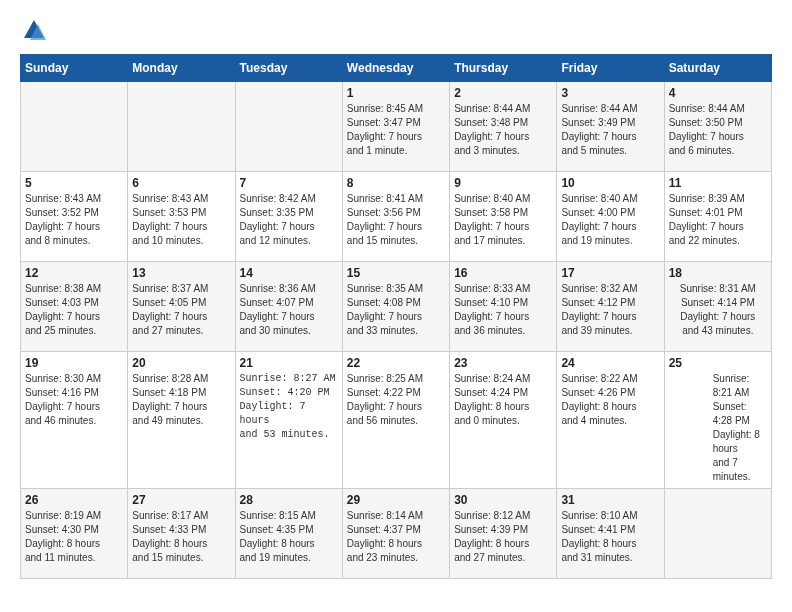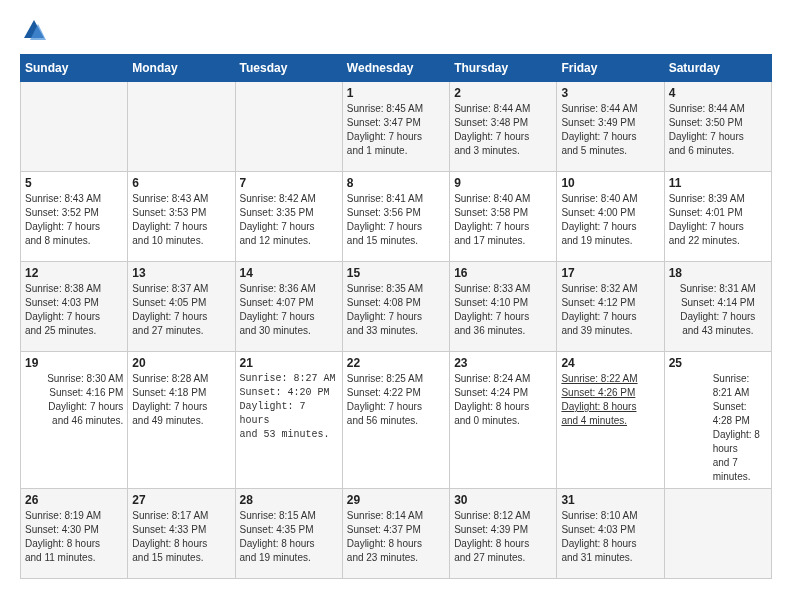--- a/index.html
+++ b/index.html
@@ -250,21 +250,21 @@
           <div class="day-number">18</div>
           <div class="day-info" style="white-space: pre-line; text-align: center;">Sunrise: 8:31 AM
 Sunset: 4:14 PM
 Daylight: 7 hours
 and 43 minutes.</div>
         </td>
       </tr>
       <tr>
         <td>
           <div class="day-number">19</div>
-          <div class="day-info" style="white-space: pre-line; text-align: right;">Sunrise: 8:30 AM
+          <div class="day-info" style="white-space: pre-line;">Sunrise: 8:30 AM
 Sunset: 4:16 PM
 Daylight: 7 hours
 and 46 minutes.</div>
         </td>
         <td>
           <div class="day-number">20</div>
           <div class="day-info" style="white-space: pre-line;">Sunrise: 8:28 AM
 Sunset: 4:18 PM
 Daylight: 7 hours
 and 49 minutes.</div>
@@ -285,21 +285,21 @@
         </td>
         <td>
           <div class="day-number">23</div>
           <div class="day-info" style="white-space: pre-line;">Sunrise: 8:24 AM
 Sunset: 4:24 PM
 Daylight: 8 hours
 and 0 minutes.</div>
         </td>
         <td>
           <div class="day-number">24</div>
-          <div class="day-info" style="white-space: pre-line; text-decoration: underline;">Sunrise: 8:22 AM
+          <div class="day-info" style="white-space: pre-line;">Sunrise: 8:22 AM
 Sunset: 4:26 PM
 Daylight: 8 hours
 and 4 minutes.</div>
         </td>
         <td>
           <div class="day-number">25</div>
           <div class="day-info" style="white-space: pre-line; margin-left: 44px;">Sunrise: 8:21 AM
 Sunset: 4:28 PM
 Daylight: 8 hours
 and 7 minutes.</div>
@@ -337,20 +337,20 @@
         <td>
           <div class="day-number">30</div>
           <div class="day-info" style="white-space: pre-line;">Sunrise: 8:12 AM
 Sunset: 4:39 PM
 Daylight: 8 hours
 and 27 minutes.</div>
         </td>
         <td>
           <div class="day-number">31</div>
           <div class="day-info" style="white-space: pre-line;">Sunrise: 8:10 AM
-Sunset: 4:03 PM
+Sunset: 4:41 PM
 Daylight: 8 hours
 and 31 minutes.</div>
         </td>
         <td></td>
       </tr>
     </tbody>
 </table>
 
 </body></html>

